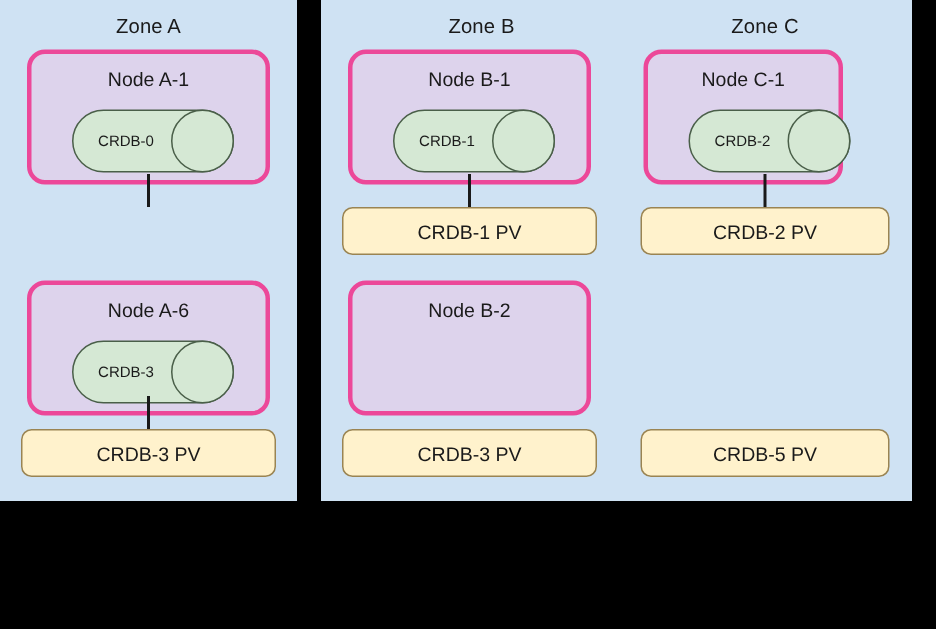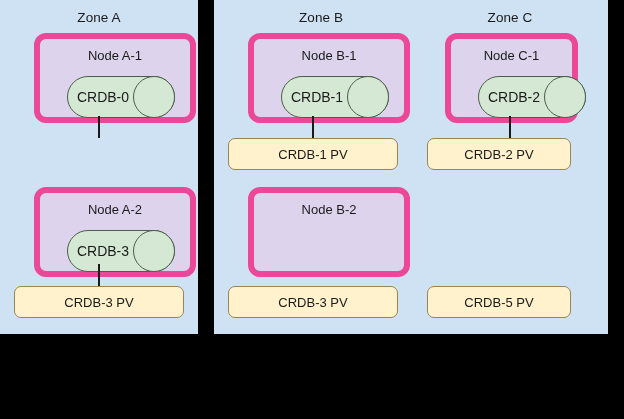--- a/index.html
+++ b/index.html
@@ -44,24 +44,23 @@
     text-align: center;
     font-size: 13.5px;
     color: #1a1a1a;
     letter-spacing: 0.1px;
   }
 
   
   .node {
     position: absolute;
     background: #ddd3ec;
-    border: 6px solid #ec4899;
+    border: 3px solid #ec4899;
     border-radius: 12px;
     box-sizing: border-box;
-    margin-left: 16px;
   }
   .node-label {
     position: absolute;
     top: 9px;
     left: 0;
     right: 0;
     text-align: center;
     font-size: 13px;
     color: #1a1a1a;
   }
@@ -103,21 +102,21 @@
   }
   .pod-label {
     position: absolute;
     left: 0;
     top: 0;
     width: 72px;
     height: 42px;
     display: flex;
     align-items: center;
     justify-content: center;
-    font-size: 14px;
+    font-size: 10px;
     color: #1a1a1a;
     z-index: 2;
   }
 
   
   .pv {
     position: absolute;
     left: 14px;
     width: 170px;
     height: 32px;
@@ -126,21 +125,21 @@
     border-radius: 7px;
     box-sizing: border-box;
     display: flex;
     align-items: center;
     justify-content: center;
     font-size: 13px;
     color: #1a1a1a;
   }
   .pv-slot-1 { top: 138px; }
   .pv-slot-2 { top: 286px; }
-  .zone-c .pv { left: 15px; width: 144px; }
+  .zone-c .pv { left: 15px; width: 166px; }
 
   
   .connector {
     position: absolute;
     width: 2px;
     background: #1a1a1a;
   }
   .conn-slot-1 { left: 98px; top: 116px; height: 22px; }
   .conn-slot-2 { left: 98px; top: 264px; height: 22px; }
   .zone-c .conn-slot-1 { left: 97px; }
@@ -157,21 +156,21 @@
       <div class="node-label">Node A-1</div>
       <div class="pod">
         <div class="pod-body"></div>
         <div class="pod-cap"></div>
         <div class="pod-label">CRDB-0</div>
       </div>
     </div>
     <div class="connector conn-slot-1"></div>
 
     <div class="node node-slot-2">
-      <div class="node-label">Node A-2</div>
+      <div class="node-label">Node A-6</div>
       <div class="pod">
         <div class="pod-body"></div>
         <div class="pod-cap"></div>
         <div class="pod-label">CRDB-3</div>
       </div>
     </div>
     <div class="connector conn-slot-2"></div>
     <div class="pv pv-slot-2">CRDB-3 PV</div>
   </div>
 

